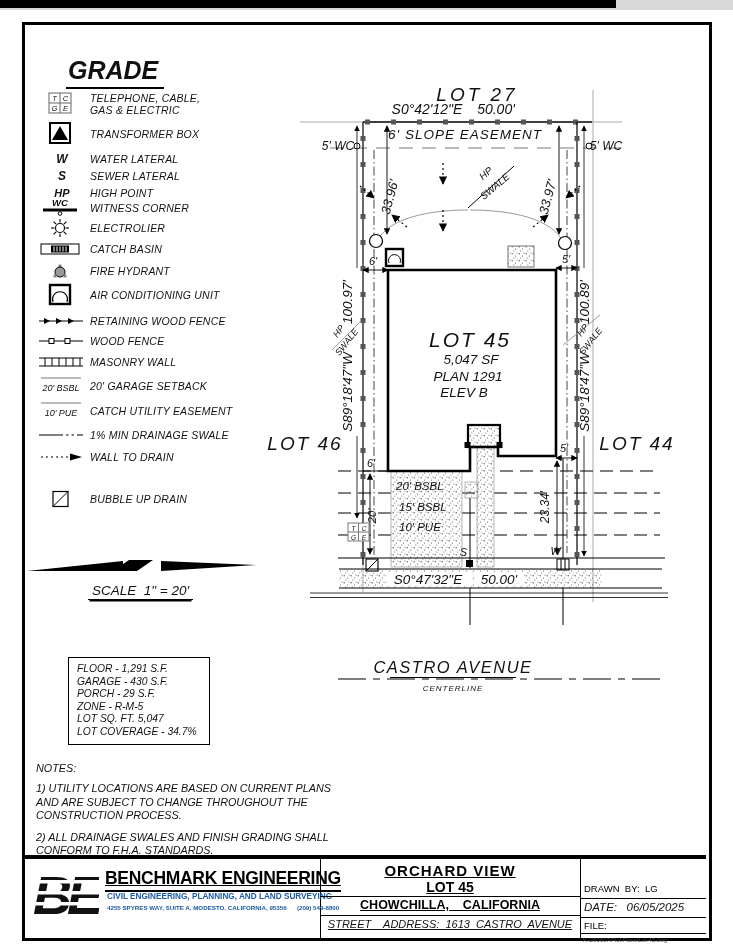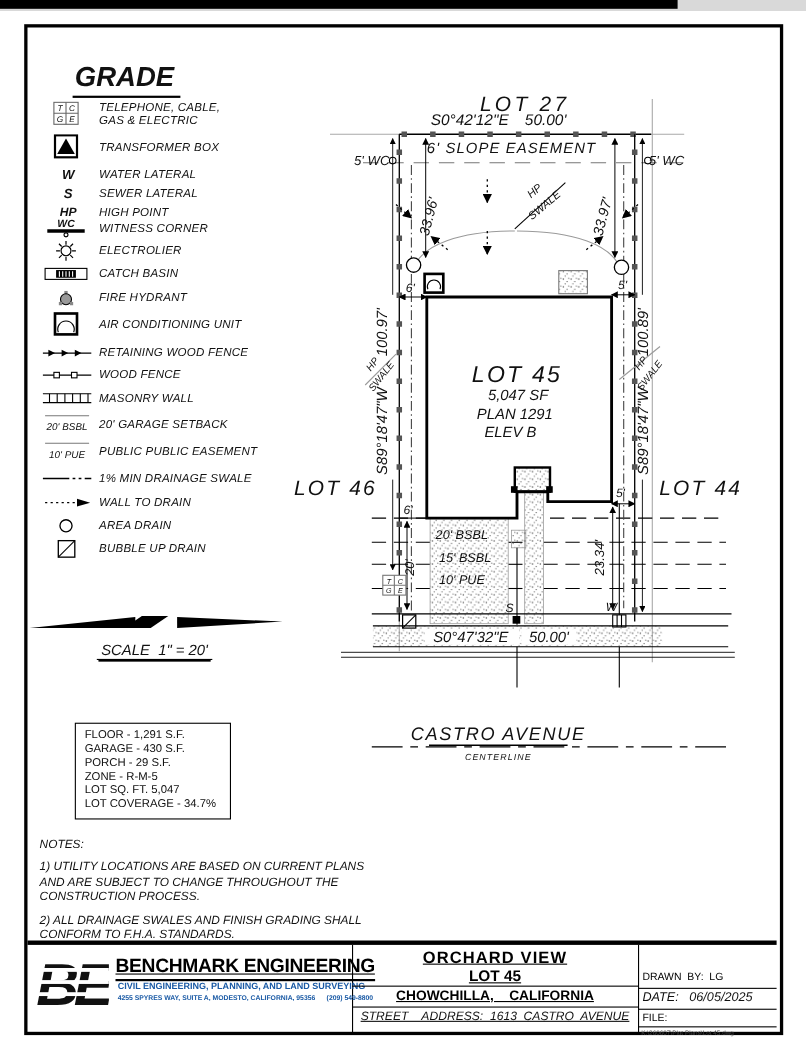--- a/index.html
+++ b/index.html
@@ -11,21 +11,21 @@
   .prel{white-space:pre-line;}
   #frame{position:absolute;left:22px;top:22px;width:684px;height:913px;border:3px solid #000;}
   
   .lg-row{position:absolute;left:34px;display:flex;align-items:center;}
   .lg-sym{width:56px;height:24px;flex:0 0 56px;display:flex;align-items:center;justify-content:center;}
   .lg-lab{font-style:italic;font-size:10.5px;letter-spacing:.2px;color:#111;line-height:12px;}
   svg text{font-family:"Liberation Sans",sans-serif;font-style:italic;fill:#111;}
   .symtxt{font-style:italic;font-weight:bold;}
   
   #statsbox{position:absolute;left:68px;top:657px;width:128px;border:1.5px solid #000;padding:5px 4px 5px 8px;}
-  #statsbox div{font-size:10.3px;line-height:12.6px;color:#111;white-space:pre;}
+  #statsbox div{font-style:italic;font-size:10.3px;line-height:12.6px;color:#111;white-space:pre;}
   
   #notes{position:absolute;left:36px;top:762px;width:300px;}
   #notes .nt{font-style:italic;font-size:10.8px;color:#111;}
   #notes .np{font-style:italic;font-size:10.8px;line-height:13.5px;color:#111;margin-top:8px;}
   
   #tblock{position:absolute;left:25px;top:855px;width:681px;height:80px;border-top:4px solid #000;}
   .vline{position:absolute;top:0;width:0;height:100%;border-left:1.6px solid #000;}
   .hline{position:absolute;height:0;border-top:1.2px solid #000;}
   #company{position:absolute;left:80px;top:9px;font-size:17.5px;font-weight:800;letter-spacing:-.3px;
            color:#000;border-bottom:2.2px solid #000;padding-bottom:1px;white-space:pre;text-decoration:underline;}
@@ -206,21 +206,21 @@
     <div class="lg-lab">20' GARAGE SETBACK</div>
   </div>
 
   <div class="lg-row" style="top:399px">
     <div class="lg-sym">
       <svg width="50" height="24" viewBox="0 0 50 24">
           <line x1="4" y1="4" x2="44" y2="4" stroke="#777"></line>
           <text x="24" y="17" font-size="9" text-anchor="middle" fill="#888">10' PUE</text>
         </svg>
     </div>
-    <div class="lg-lab">PUBLIC PUBLIC EASEMENT</div>
+    <div class="lg-lab">CATCH UTILITY EASEMENT</div>
   </div>
 
   <div class="lg-row" style="top:423px">
     <div class="lg-sym">
       <svg width="50" height="24" viewBox="0 0 50 24">
           <path d="M2,12 H46" stroke="#000" stroke-width="1.2" stroke-dasharray="24 3 2.5 3 2.5 3" fill="none"></path>
         </svg>
     </div>
     <div class="lg-lab">1% MIN DRAINAGE SWALE</div>
   </div>
@@ -228,28 +228,20 @@
   <div class="lg-row" style="top:445px">
     <div class="lg-sym">
       <svg width="50" height="24" viewBox="0 0 50 24">
           <line x1="4" y1="12" x2="32" y2="12" stroke="#000" stroke-width="1.1" stroke-dasharray="2 3"></line>
           <polygon points="33,8.5 45,12 33,15.5" fill="#000"></polygon>
         </svg>
     </div>
     <div class="lg-lab">WALL TO DRAIN</div>
   </div>
 
-  <div class="lg-row" style="top:466px">
-    <div class="lg-sym">
-      <svg width="50" height="24" viewBox="0 0 50 24">
-          <circle cx="23" cy="12" r="5.5" fill="none" stroke="#000" stroke-width="1.2"></circle>
-        </svg>
-    </div>
-    <div class="lg-lab">AREA DRAIN</div>
-  </div>
 
   <div class="lg-row" style="top:487px">
     <div class="lg-sym">
       <svg width="50" height="24" viewBox="0 0 50 24">
           <rect x="16" y="4.5" width="15" height="15" fill="none" stroke="#000" stroke-width="1.2"></rect>
           <line x1="16" y1="19.5" x2="31" y2="4.5" stroke="#000"></line>
         </svg>
     </div>
     <div class="lg-lab">BUBBLE UP DRAIN</div>
   </div>

